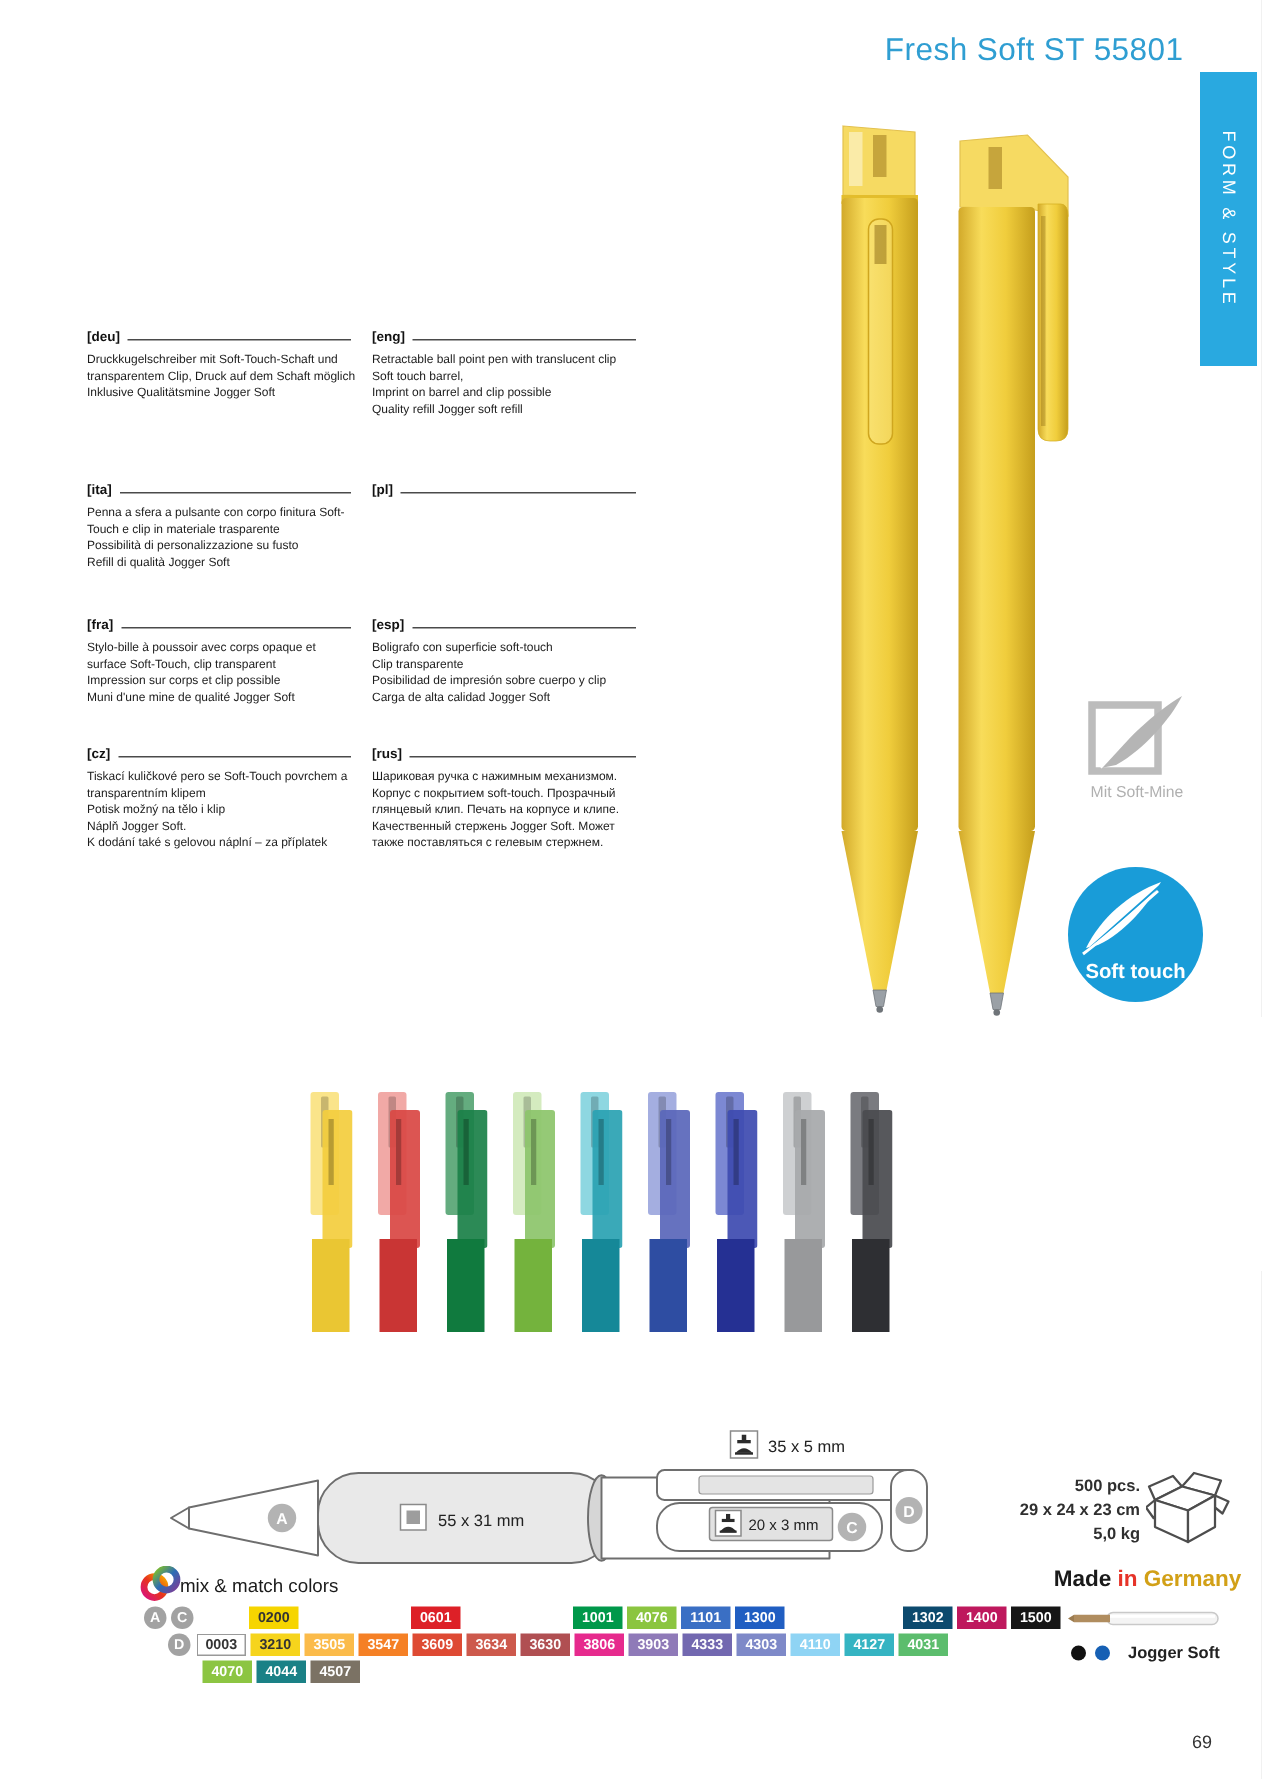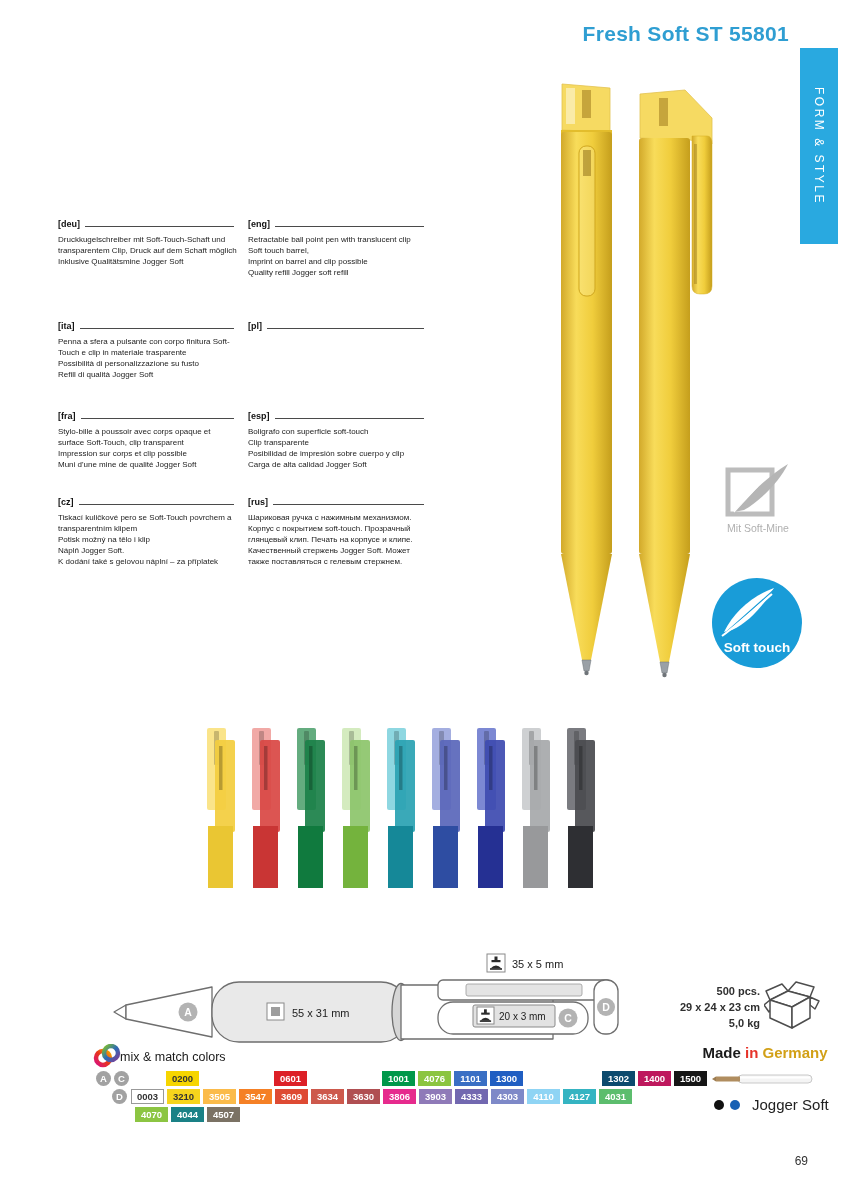--- a/index.html
+++ b/index.html
@@ -1,20 +1,20 @@
 <!DOCTYPE html>
 <html><head>
 <meta charset="utf-8">
 <style>
   html,body{margin:0;padding:0;background:#e8e8e8;}
   .page{position:relative;width:841px;height:1189px;background:#ffffff;overflow:hidden;
         font-family:"Liberation Sans",sans-serif;margin:0 auto;}
   .abs{position:absolute;}
 
-  .title{position:absolute;top:22px;right:52px;font-size:21px;font-weight:bold;
+  .title{position:absolute;top:22px;right:52px;font-size:21px;font-weight:normal;
          letter-spacing:.3px;color:#2f9ed2;}
 
   .side-tab{position:absolute;left:800px;top:48px;width:38px;height:196px;background:#29a9e0;
             display:flex;align-items:center;justify-content:center;}
   .side-tab span{writing-mode:vertical-rl;color:#ffffff;font-size:12px;letter-spacing:2.5px;}
 
   .desc{position:absolute;width:192px;}
   .desc-head{display:flex;align-items:flex-end;width:176px;}
   .desc-lang{font-size:9px;font-weight:bold;color:#111;}
   .desc-rule{flex:1;border-bottom:1px solid #4a4a4a;margin:0 0 2px 5px;}
@@ -37,21 +37,21 @@
 
   .packaging{position:absolute;left:640px;top:983px;width:120px;text-align:right;
              font-size:11px;font-weight:600;color:#2f2f2f;line-height:16px;}
   .made-in{position:absolute;left:695px;top:1044px;width:140px;text-align:center;
            font-size:15px;font-weight:bold;}
   .made-in .w-made{color:#1a1a1a;}
   .made-in .w-in{color:#e63329;}
   .made-in .w-country{color:#d2a017;}
   .refill-label-row{position:absolute;left:714px;top:1096px;display:flex;align-items:center;gap:6px;}
   .dot{width:10px;height:10px;border-radius:50%;display:inline-block;}
-  .refill-name{font-size:15px;font-weight:400;color:#222;margin-left:6px;}
+  .refill-name{font-size:11px;font-weight:700;color:#222;margin-left:6px;}
 
   .page-num{position:absolute;right:33px;top:1154px;font-size:12px;color:#333;}
 
   .svgtext{font-family:"Liberation Sans",sans-serif;}
   .dim-label{font-size:11px;fill:#222;}
   .marker-t{font-size:10.5px;fill:#fff;font-weight:bold;text-anchor:middle;}
   .badge-t{font-size:13.5px;fill:#fff;font-weight:bold;text-anchor:middle;}
 </style>
 </head>
 <body>

